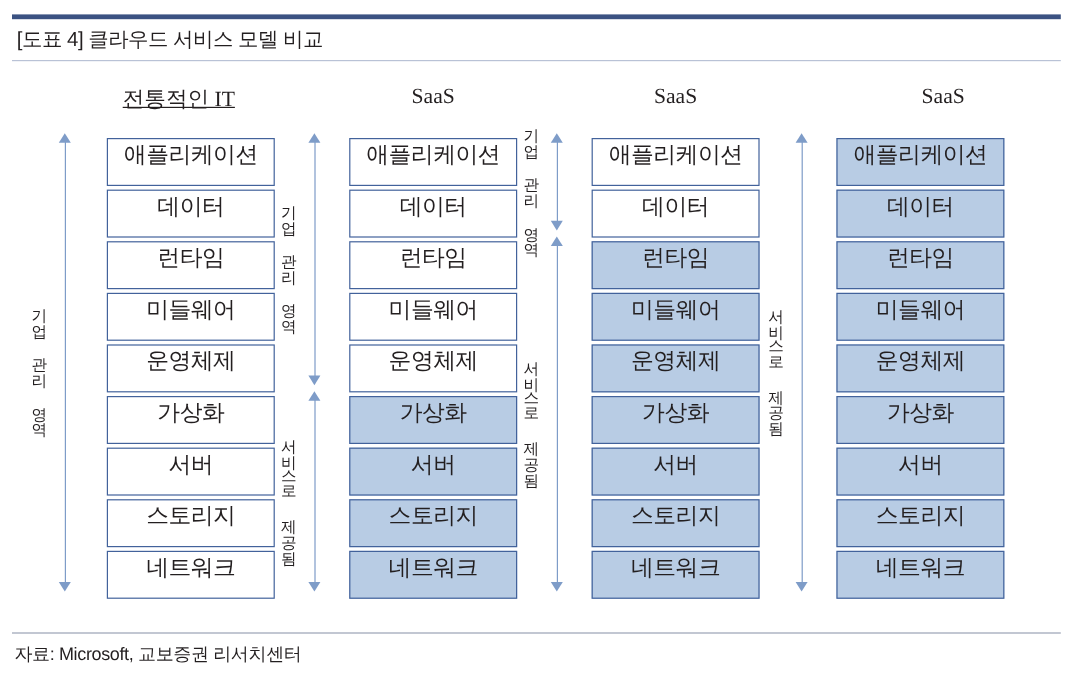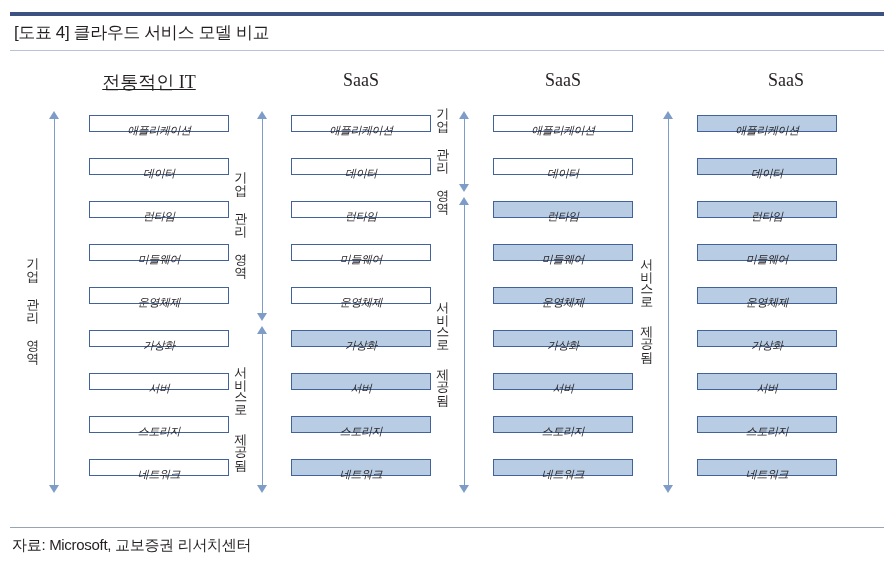--- a/index.html
+++ b/index.html
@@ -77,30 +77,29 @@
     text-align: center;
     font-size: 18px;
     font-family: "Liberation Serif", "DejaVu Serif", serif;
     color: #231f20;
     white-space: nowrap;
   }
 
   
   .layer-box {
     position: absolute;
-    height: 17px;
+    height: 40px;
     line-height: 28px;
     box-sizing: border-box;
     border: 1.4px solid #42629b;
     text-align: center;
-    font-size: 11px;
+    font-size: 19px;
     letter-spacing: -0.4px;
     color: #231f20;
     white-space: nowrap;
-    font-style: italic;
   }
   .layer-box.fill-white { background: #ffffff; }
   .layer-box.fill-blue  { background: #b8cce4; }
 
   
   .arrow {
     position: absolute;
     width: 13px;
   }
   .arrow .shaft {

